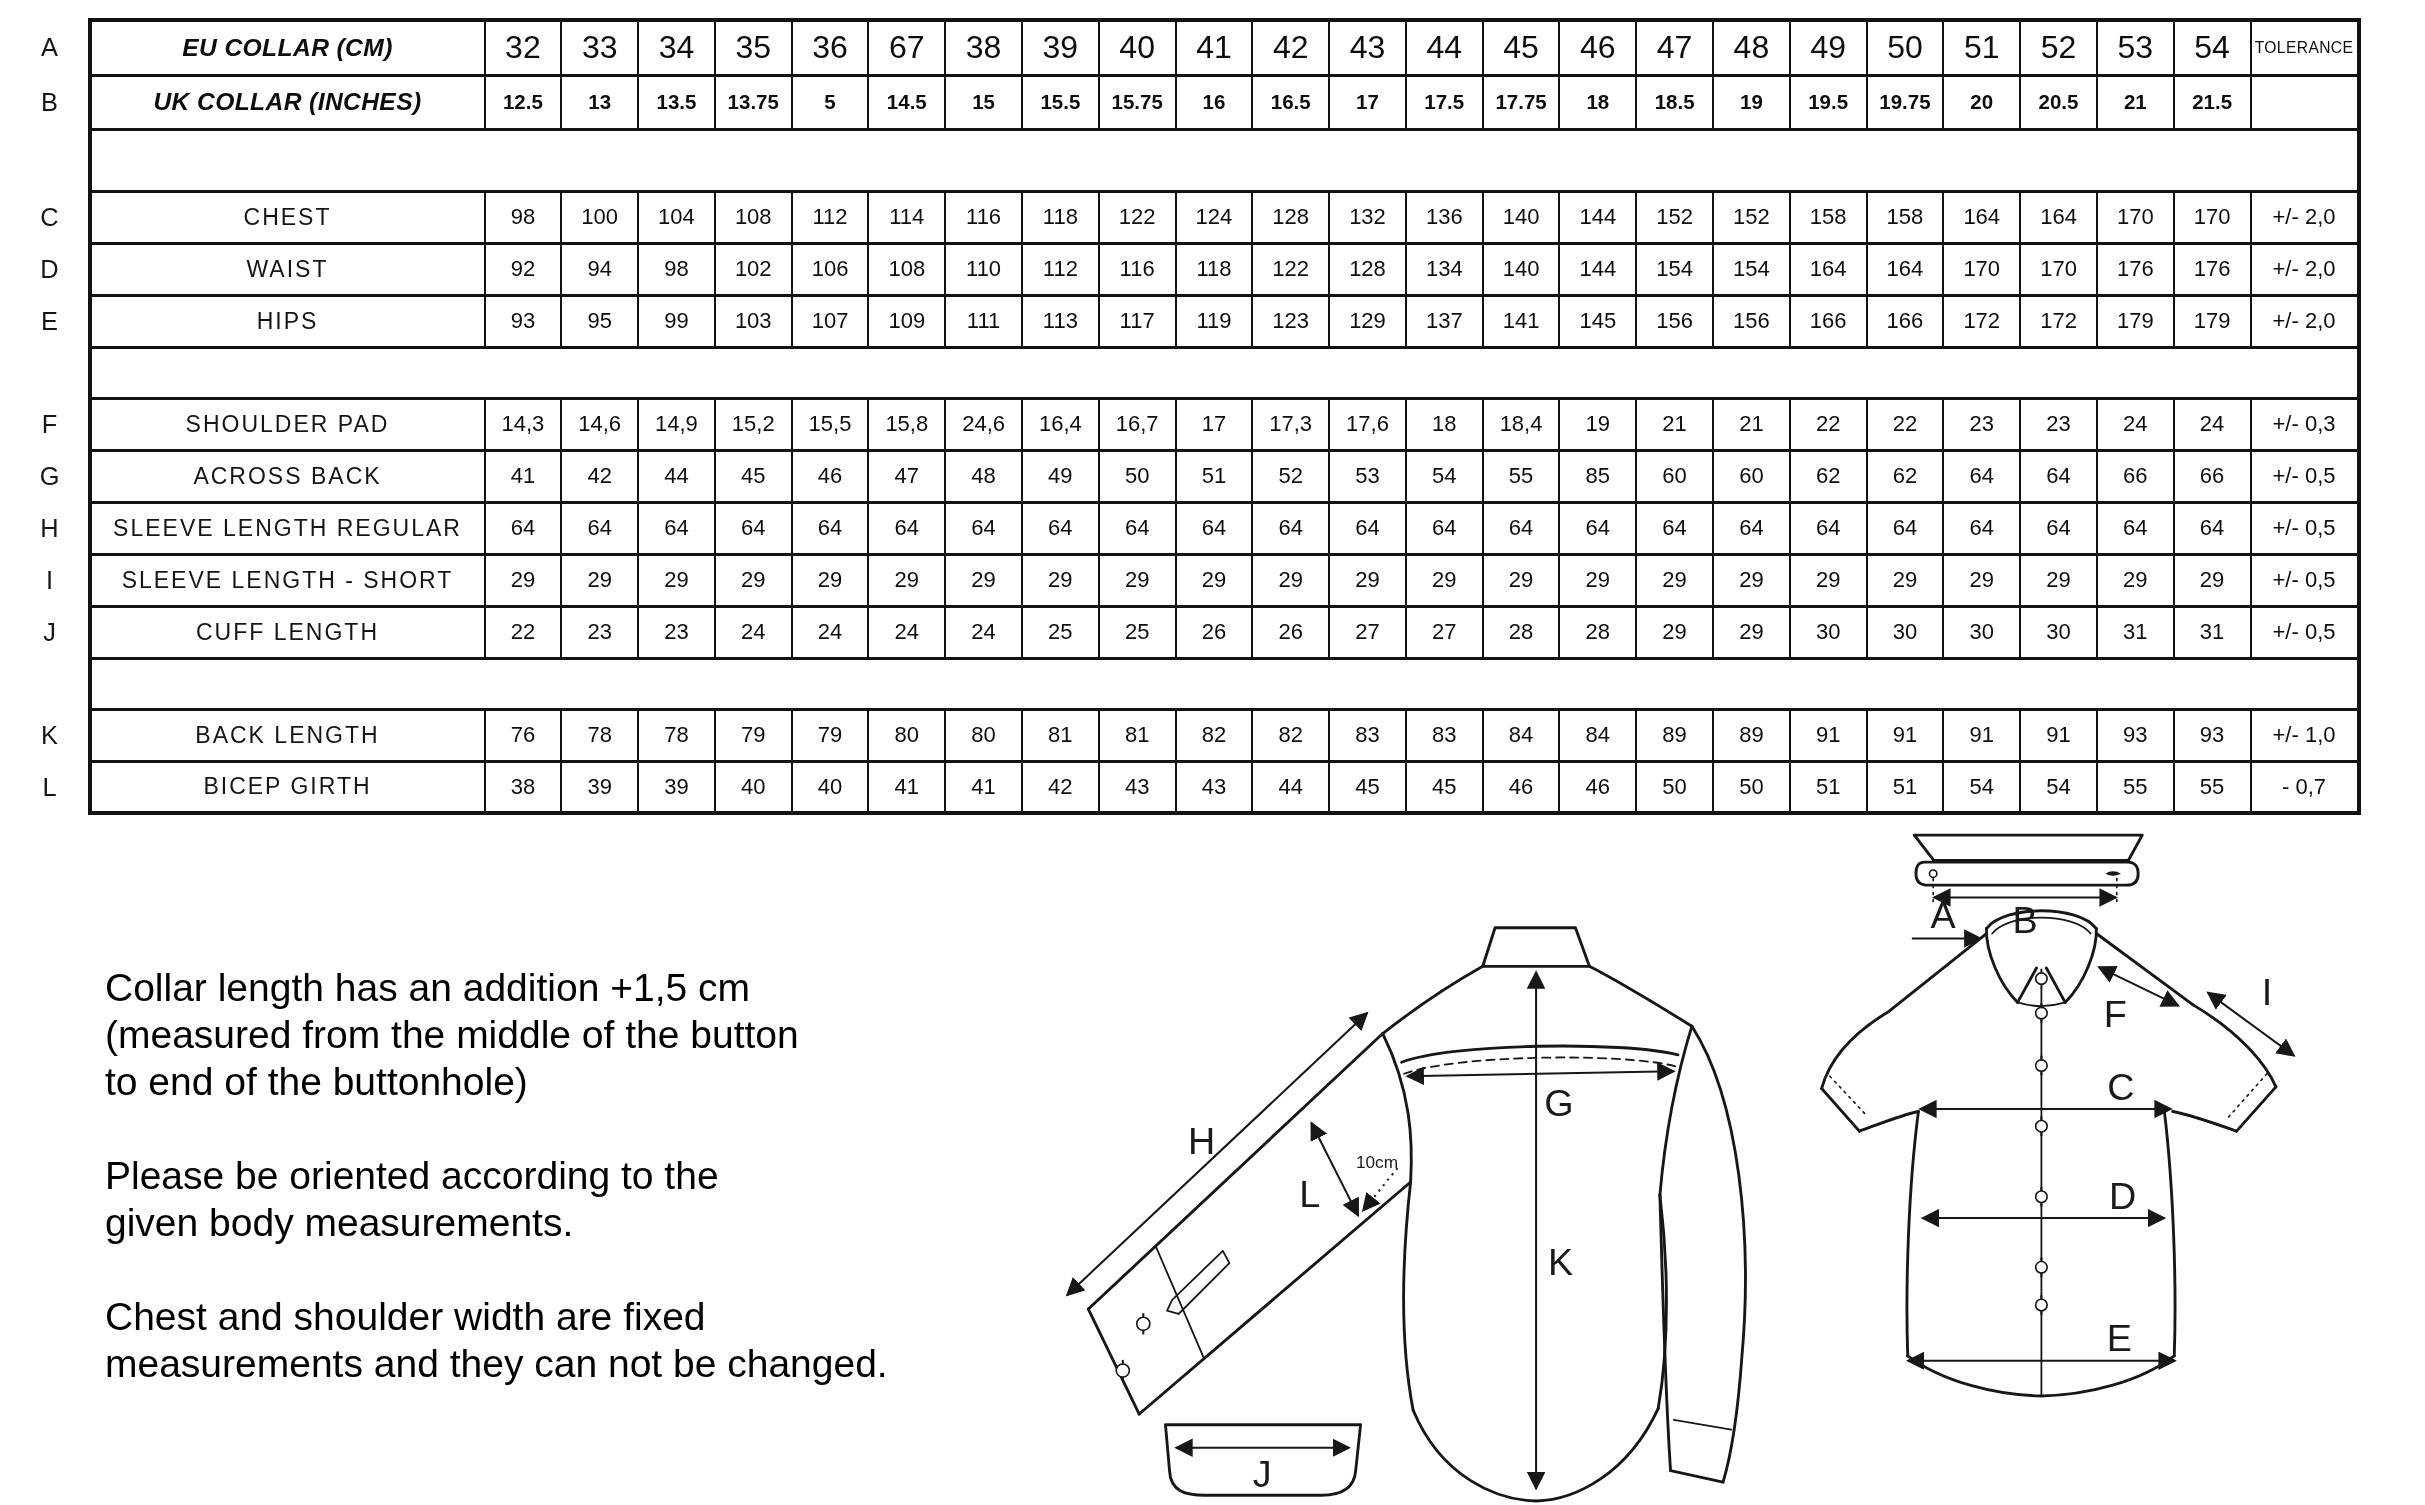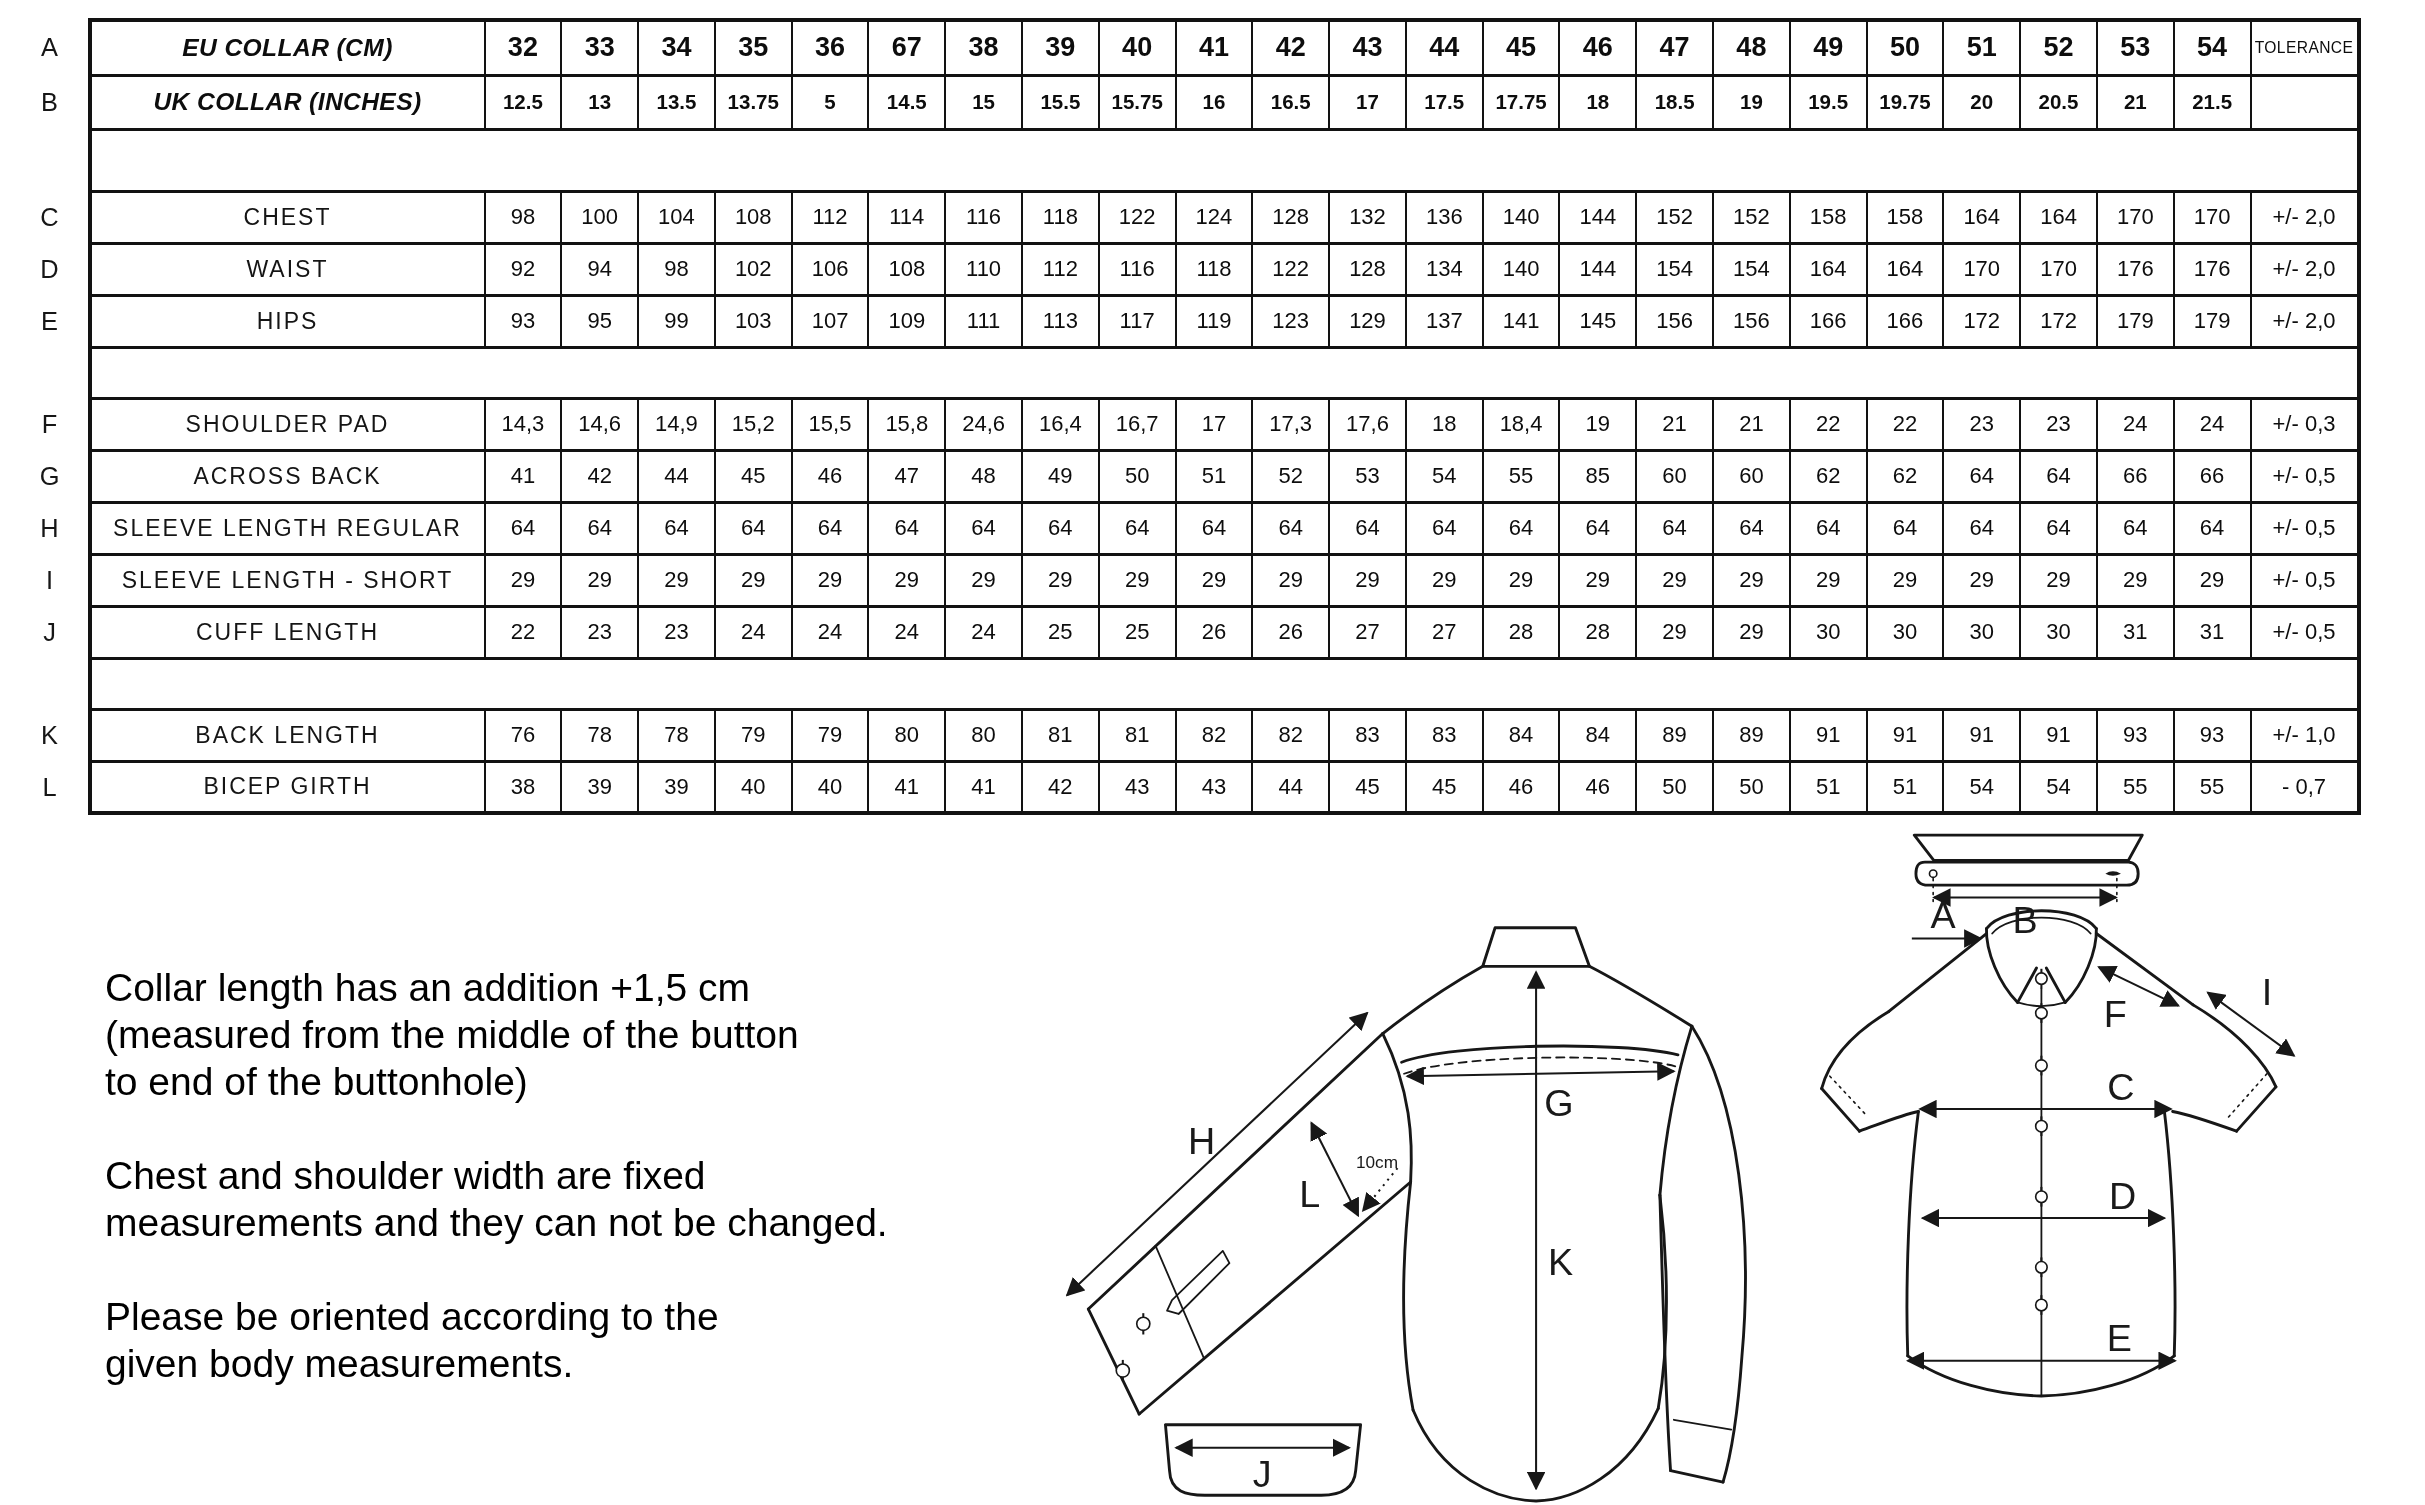--- a/index.html
+++ b/index.html
@@ -16,21 +16,21 @@
     font-size:22px; color:#0d0d0d; overflow:hidden; white-space:nowrap;
   }
   .size-table tr:first-child td { border-top-width:4.1px; }
   .size-table tr:last-child td { border-bottom-width:4.1px; }
   .size-table td:nth-child(2) { border-left-width:4.1px; }
   .size-table td:last-child { border-right-width:4.1px; }
   .size-table td.key { border:0 !important; font-size:25.4px; color:#161616; }
   .size-table td.spacer { background:#ffffff; }
   .size-table td.hlabel { font-weight:bold; font-size:24.6px; letter-spacing:0.4px;font-style:italic; }
   .size-table td.mlabel { font-size:23px; letter-spacing:2px; color:#151515; }
-  .size-table tr.eu td.val { font-weight:bold; font-size:27px; }
+  .size-table tr.eu td.val { font-weight:normal; font-size:32px; }
   .size-table tr.uk td.val { font-weight:bold; font-size:20.5px;text-align:center; }
   .size-table td.tolhdr { font-size:15.6px; letter-spacing:0.4px; }
   tr.eu { height:55px; } tr.uk { height:54px; }
   tr.sp1 { height:62px; } tr.sp { height:51px; }
   tr.data { height:52px; }
   
   #notes { position:absolute; left:105px; top:964px; font-size:39px; line-height:47px; color:#000; }
   .note { white-space:pre-line; margin-bottom:47px; }
   
   .diag { position:absolute; }
@@ -408,24 +408,24 @@
             <td class="tol">- 0,7</td>
           </tr>
         </tbody>
     </table>
   </div>
 
   <div id="notes">
     <div class="note">Collar length has an addition +1,5 cm
 (measured from the middle of the button
 to end of the buttonhole)</div>
+    <div class="note">Please be oriented according to the
+given body measurements.</div>
     <div class="note">Chest and shoulder width are fixed
 measurements and they can not be changed.</div>
-    <div class="note">Please be oriented according to the
-given body measurements.</div>
   </div>
 
   <svg id="back-svg" class="diag" width="779" height="621" viewBox="0 0 950 757">
     <defs>
       <marker id="m1" viewBox="0 0 10 10" refX="9" refY="5" markerWidth="9" markerHeight="9" orient="auto-start-reverse">
         <path d="M0,0 L10,5 L0,10 z" fill="#171717"></path>
       </marker>
     </defs>
     <g class="garment">
       <path d="M544,52 L642,52 L659,99 L529,99 Z"></path>

